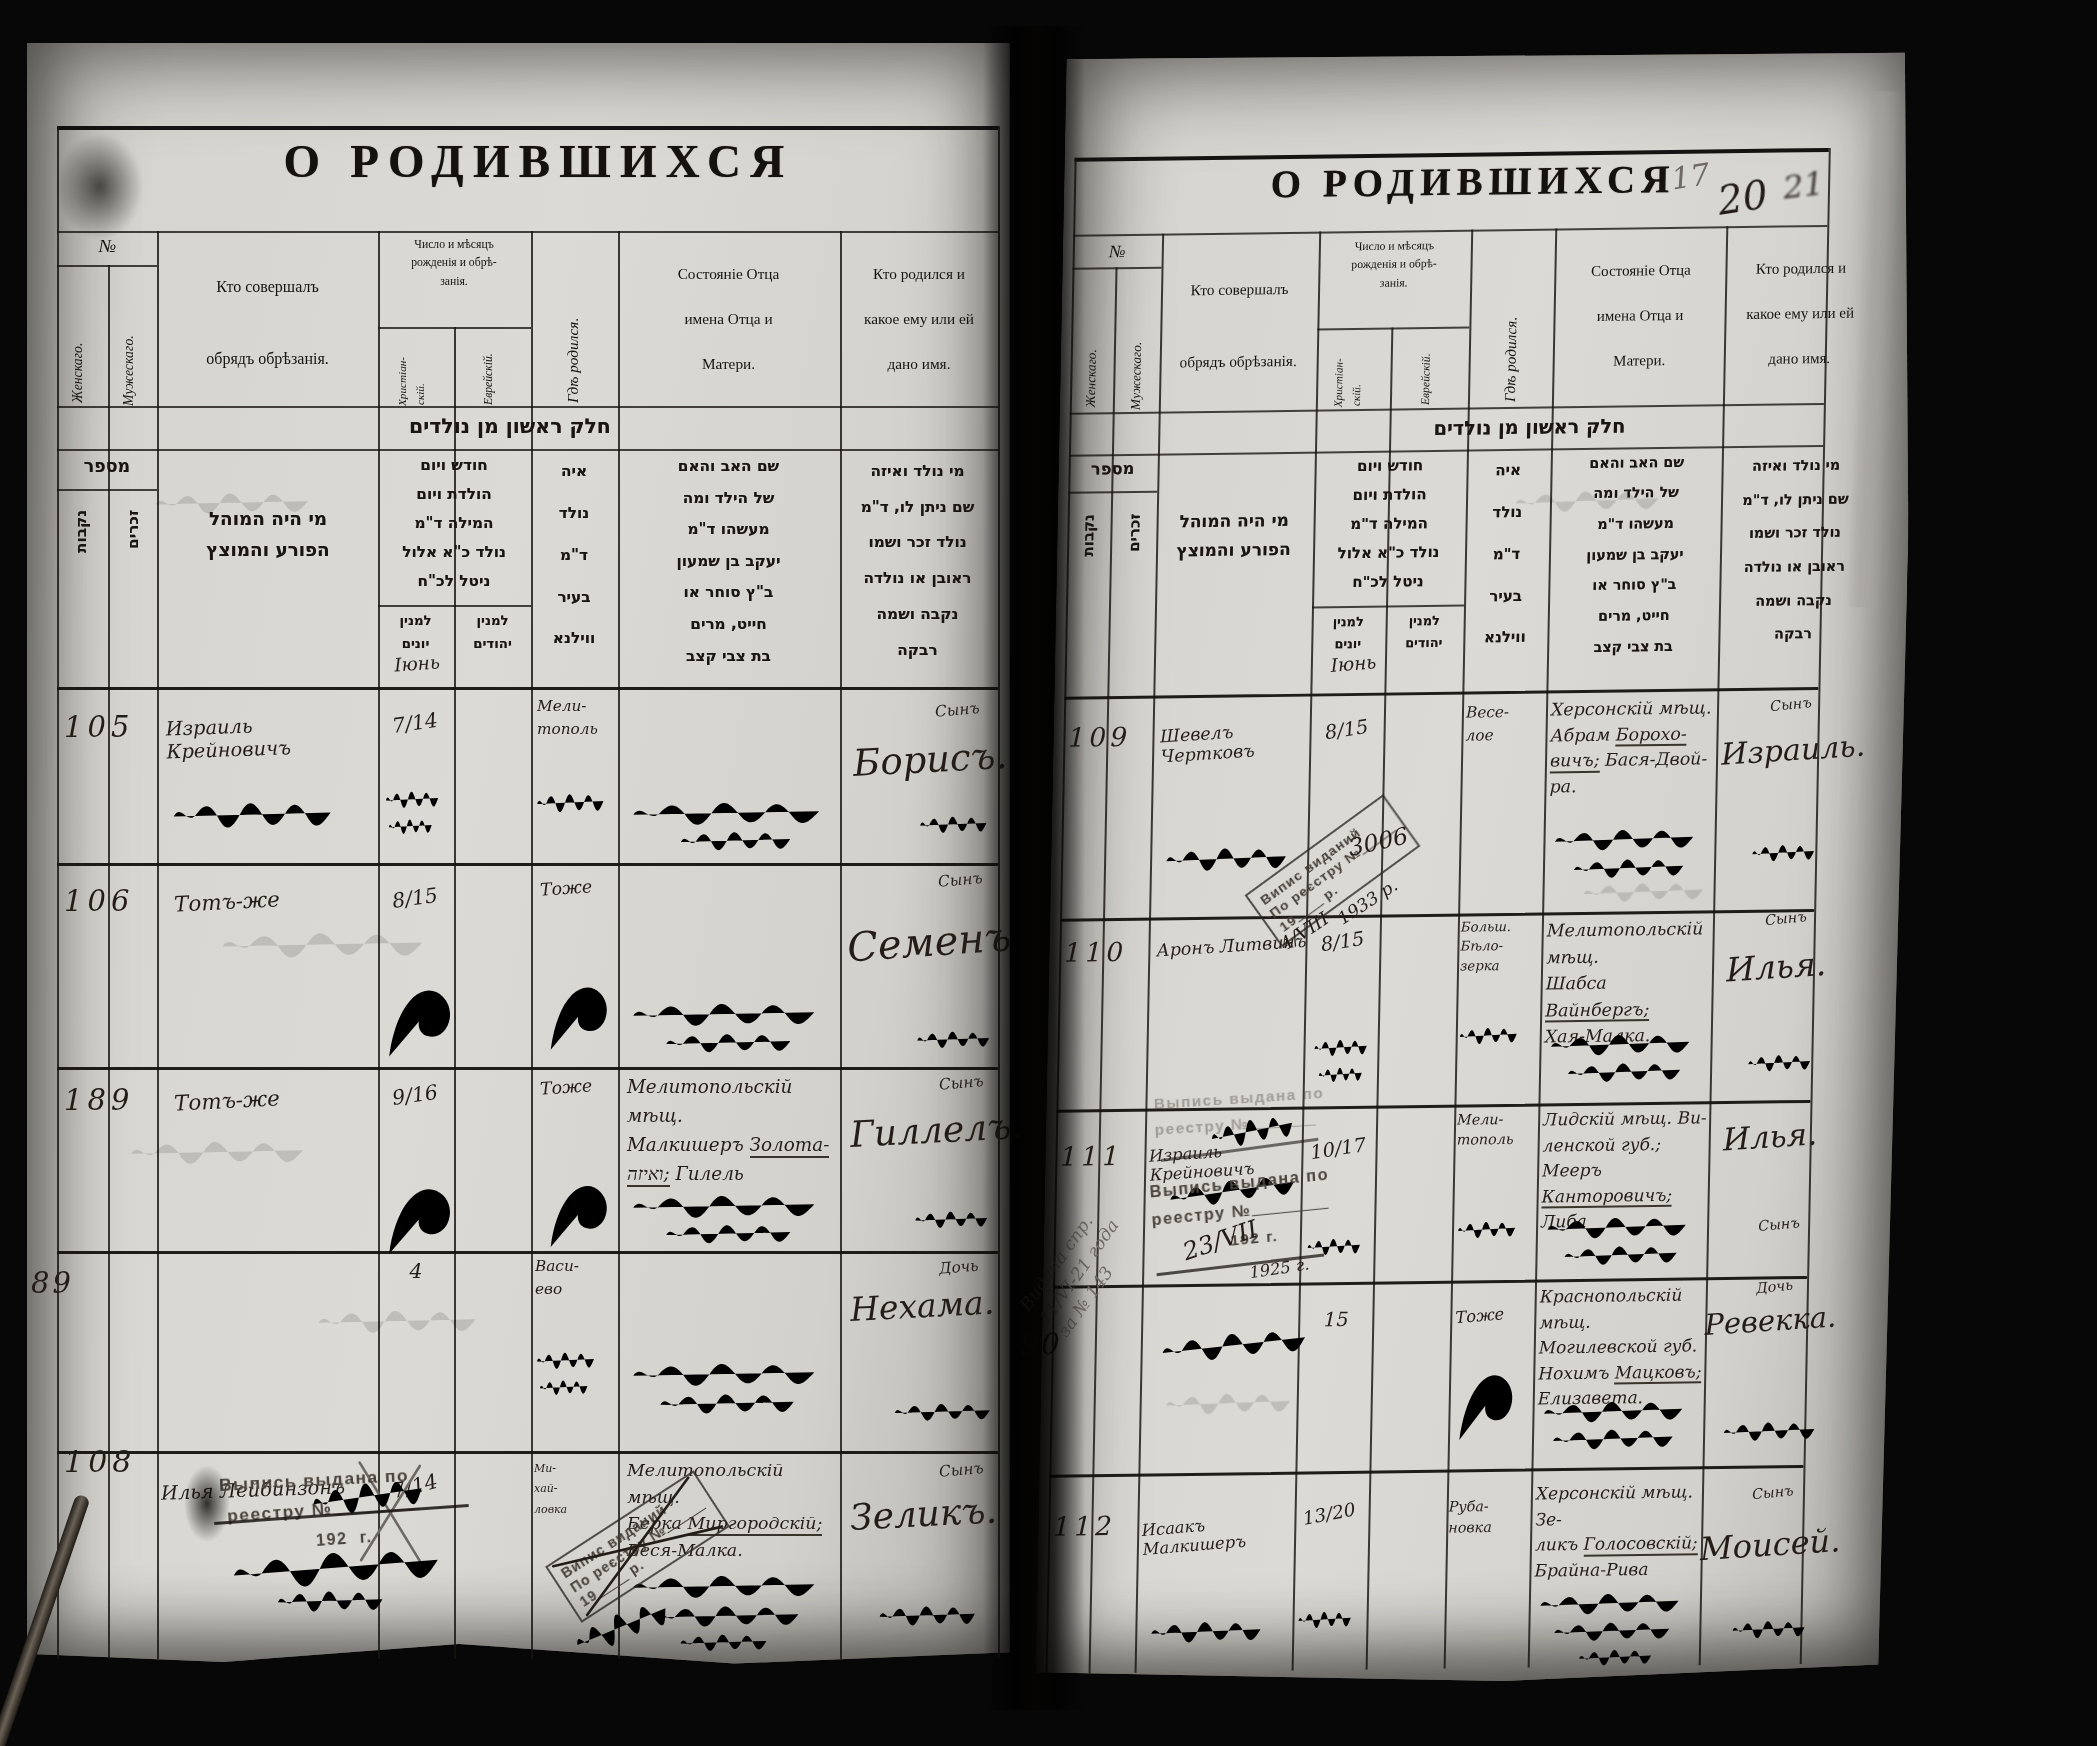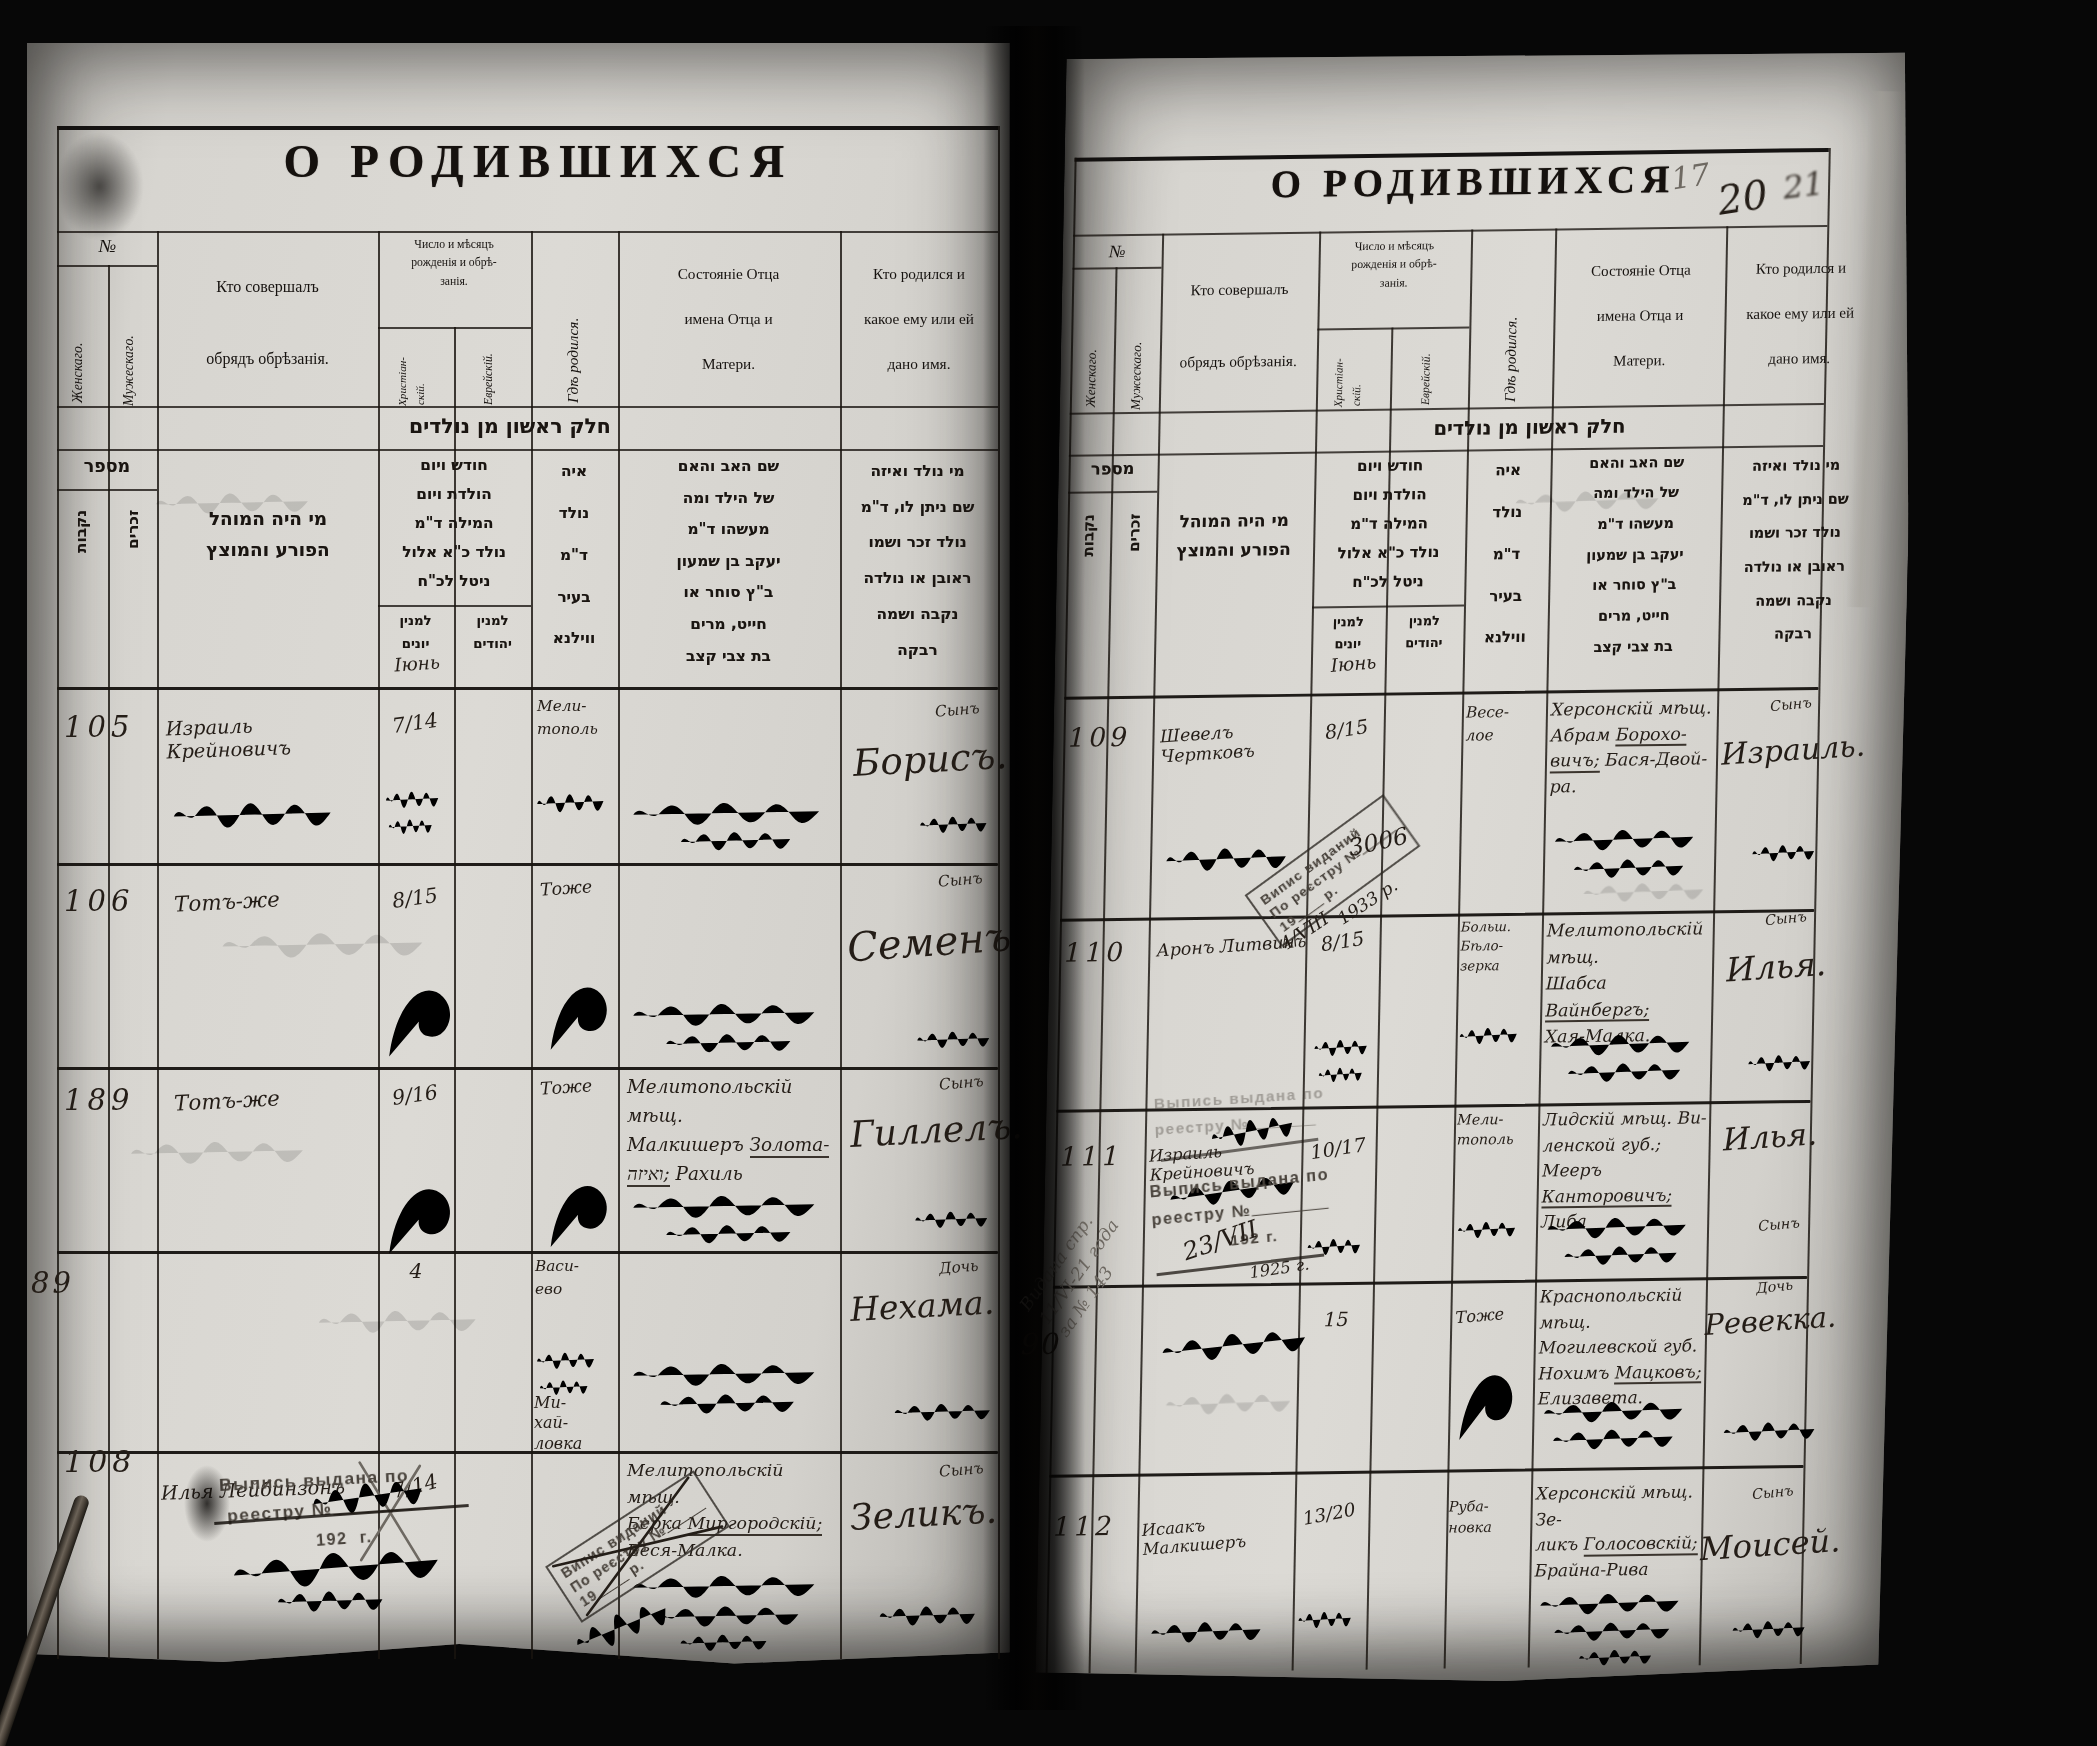--- a/index.html
+++ b/index.html
@@ -204,21 +204,21 @@
     <svg class="abs sq" style="left:383px;top:1171px;width:77px;height:87px" viewBox="0 0 100 100" preserveAspectRatio="none">
         <use href="#curlP"></use>
       </svg>
     <div class="abs hw" style="left:540px;top:1076px;width:82px;font-size:17.4px;transform:rotate(-4deg)">Тоже</div>
     <svg class="abs sq" style="left:545px;top:1169px;width:71px;height:82px" viewBox="0 0 100 100" preserveAspectRatio="none">
         <use href="#curlP"></use>
       </svg>
     <div class="abs hw" style="left:627px;top:1072px;width:209px;font-size:18.4px;line-height:29px">
       <div><span>Мелитопольскій мѣщ.</span></div>
       <div><span>Малкишеръ </span><span class="u">Золота-</span></div>
-      <div><span class="u">ואיזה;</span><span> Рахиль</span></div>
+      <div><span class="u">ואיזה;</span><span> Гилель</span></div>
     </div>
     <svg class="abs sq" style="left:630px;top:1192px;width:194px;height:28px" viewBox="0 0 120 16" preserveAspectRatio="none">
         <use href="#sqP"></use>
       </svg>
     <svg class="abs sq" style="left:664px;top:1222px;width:133px;height:23px" viewBox="0 0 120 16" preserveAspectRatio="none">
         <use href="#sqP"></use>
       </svg>
     <div class="abs hw" style="left:850px;top:1110px;width:153px;font-size:36px;transform:rotate(-3deg)">Гиллелъ.</div>
     <div class="abs hw" style="left:939px;top:1073px;width:66px;font-size:15.3px;transform:rotate(-5deg)">Сынъ</div>
     <svg class="abs sq" style="left:914px;top:1209px;width:77px;height:20.4px" viewBox="0 0 120 16" preserveAspectRatio="none">
@@ -249,21 +249,21 @@
         <use href="#sqP"></use>
       </svg>
 
     <div class="abs hw" style="left:64px;top:1444px;width:97px;font-size:30px;letter-spacing:5.1px">108</div>
     <div class="abs hw" style="left:161px;top:1478px;width:214px;font-size:19.4px;transform:rotate(-2deg)">Илья Лейбинзонъ</div>
     <div class="abs hw prc" style="left:382px;top:1474px;width:66px;font-size:20.4px;transform:rotate(-14deg)">7/14</div>
     <svg class="abs sq pc" style="left:352px;top:1457px;width:77px;height:112px" viewBox="0 0 100 100" preserveAspectRatio="none">
       <line x1="10" y1="5" x2="90" y2="95"></line>
         <line x1="88" y1="8" x2="12" y2="92"></line>
       </svg>
-    <div class="abs hw" style="left:534px;top:1393px;width:82px;font-size:16px;line-height:20.4px">
+    <div class="abs hw" style="left:534px;top:1459px;width:82px;font-size:11px;line-height:20.4px">
       <div>Ми-</div>
       <div>хай-</div>
       <div>ловка</div>
     </div>
     <div class="abs hw" style="left:627px;top:1457px;width:209px;font-size:17.4px;line-height:26.5px">
       <div><span>Мелитопольскій мѣщ.</span></div>
       <div><span>Берка </span><span class="u">Миргородскій;</span></div>
       <div><span>Веся-Малка.</span></div>
     </div>
     <div class="abs hw" style="left:850px;top:1493px;width:153px;font-size:36px;transform:rotate(-3deg)">Зеликъ.</div>

